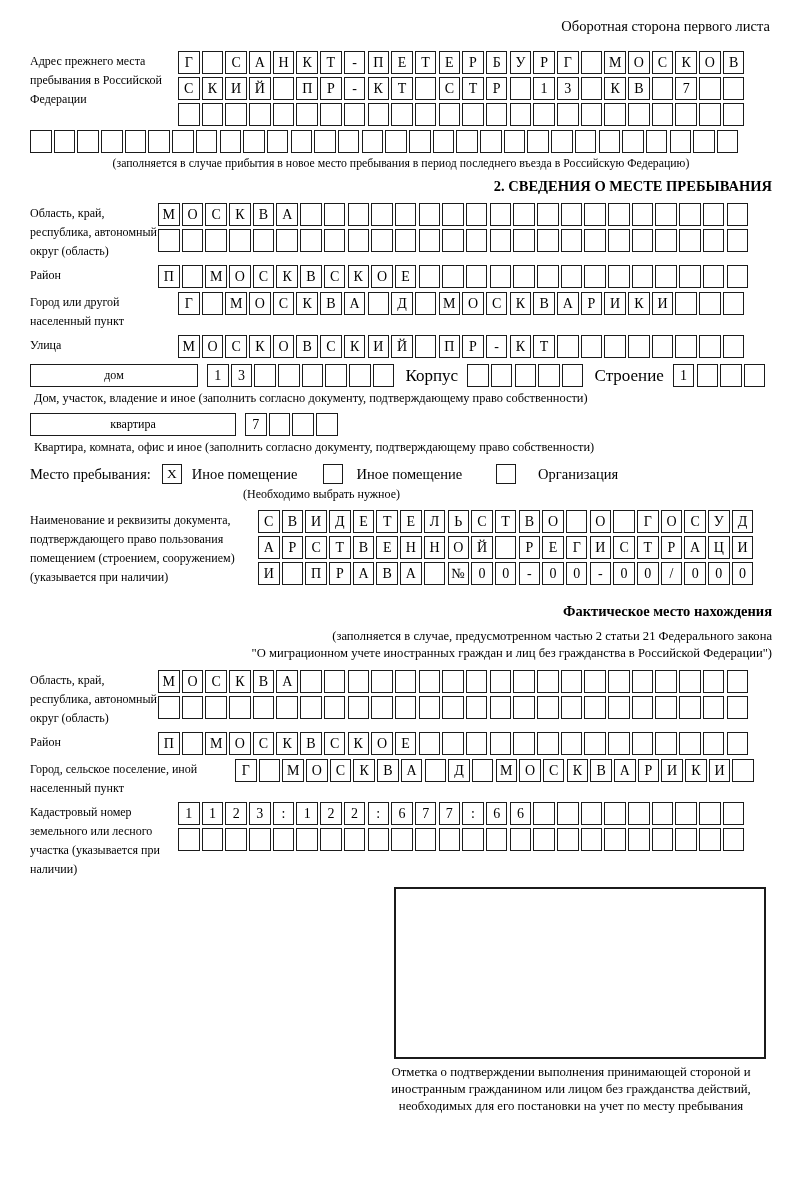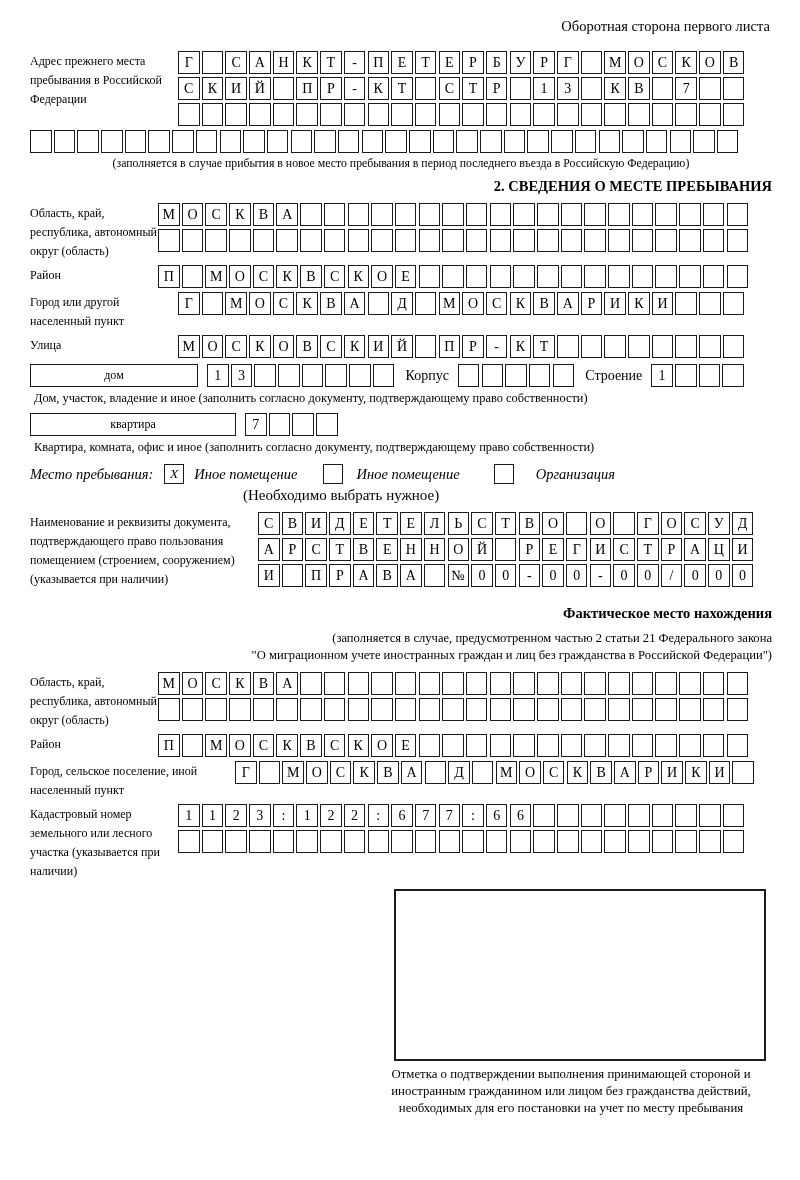--- a/index.html
+++ b/index.html
@@ -12,25 +12,25 @@
   .cellgrid{display:flex;flex-direction:column;gap:3px;}
   .cellrow{display:flex;flex:0 0 auto;}
   .cell{box-sizing:border-box;flex:0 0 auto;width:21.5px;height:23px;border:1.6px solid #1b1b1b;
         margin-right:2.2px;display:flex;align-items:center;justify-content:center;
         font-size:14px;line-height:1;background:#fff;}
   .caption{font-size:11.8px;text-align:center;margin:3px 0 5px;}
   .caption-left{font-size:12.4px;margin:1px 0 7px 4px;}
   .sec-title{font-weight:bold;font-size:14.5px;text-align:right;margin:7px 0 8px;}
   .widebox{box-sizing:border-box;border:1.6px solid #1b1b1b;height:23px;display:flex;
            align-items:center;justify-content:center;font-size:12px;flex:0 0 auto;}
-  .inline-label{font-size:14px;line-height:23px;padding:0 9px;flex:0 0 auto;}
+  .inline-label{font-size:17px;line-height:23px;padding:0 9px;flex:0 0 auto;}
   .checkbox{box-sizing:border-box;width:20px;height:20px;border:1.6px solid #1b1b1b;
             display:flex;align-items:center;justify-content:center;font-size:13.5px;flex:0 0 auto;}
-  .stay-row{display:flex;align-items:center;font-size:14.5px;margin:9px 0 3px;font-style:italic;}
-  .note-center{font-size:15px;margin:0 0 8px 213px;}
+  .stay-row{display:flex;align-items:center;font-size:14.5px;margin:9px 0 3px;}
+  .note-center{font-size:12px;margin:0 0 8px 213px;}
   .fact-captions{font-size:12.6px;text-align:right;line-height:17px;margin-bottom:8px;}
   .big-box{box-sizing:border-box;border:2px solid #1b1b1b;width:372px;height:172px;
            margin:8px 6px 5px auto;}
   .mark-caption{width:402px;margin-left:auto;margin-right:0;text-align:center;
                 font-size:12.8px;line-height:17px;}
   .mt6{margin-top:6px;}
 </style>
 </head>
 <body>
 

